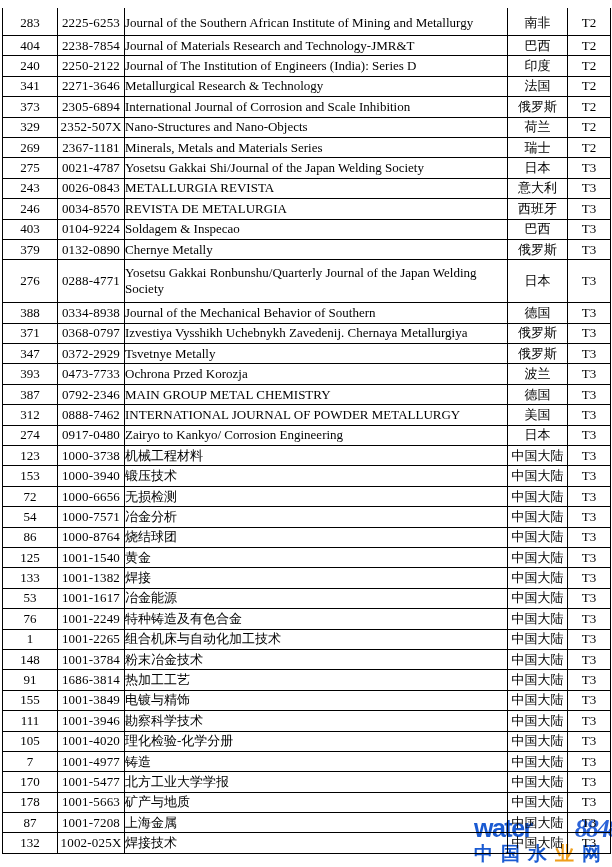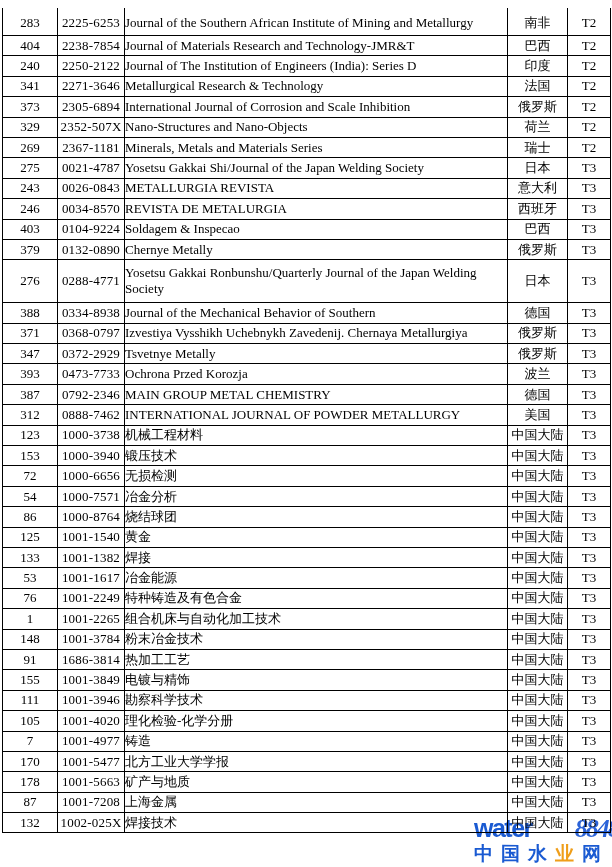--- a/index.html
+++ b/index.html
@@ -187,20 +187,27 @@
     <td class="c-tier">T3</td>
   </tr>
           <tr class="row">
     <td class="c-no">312</td>
     <td class="c-issn">0888-7462</td>
     <td class="c-title">INTERNATIONAL JOURNAL OF POWDER METALLURGY</td>
     <td class="c-region">美国</td>
     <td class="c-tier">T3</td>
   </tr>
           <tr class="row">
+    <td class="c-no">274</td>
+    <td class="c-issn">0917-0480</td>
+    <td class="c-title">Zairyo to Kankyo/ Corrosion Engineering</td>
+    <td class="c-region">日本</td>
+    <td class="c-tier">T3</td>
+  </tr>
+          <tr class="row">
     <td class="c-no">123</td>
     <td class="c-issn">1000-3738</td>
     <td class="c-title">机械工程材料</td>
     <td class="c-region">中国大陆</td>
     <td class="c-tier">T3</td>
   </tr>
           <tr class="row">
     <td class="c-no">153</td>
     <td class="c-issn">1000-3940</td>
     <td class="c-title">锻压技术</td>

